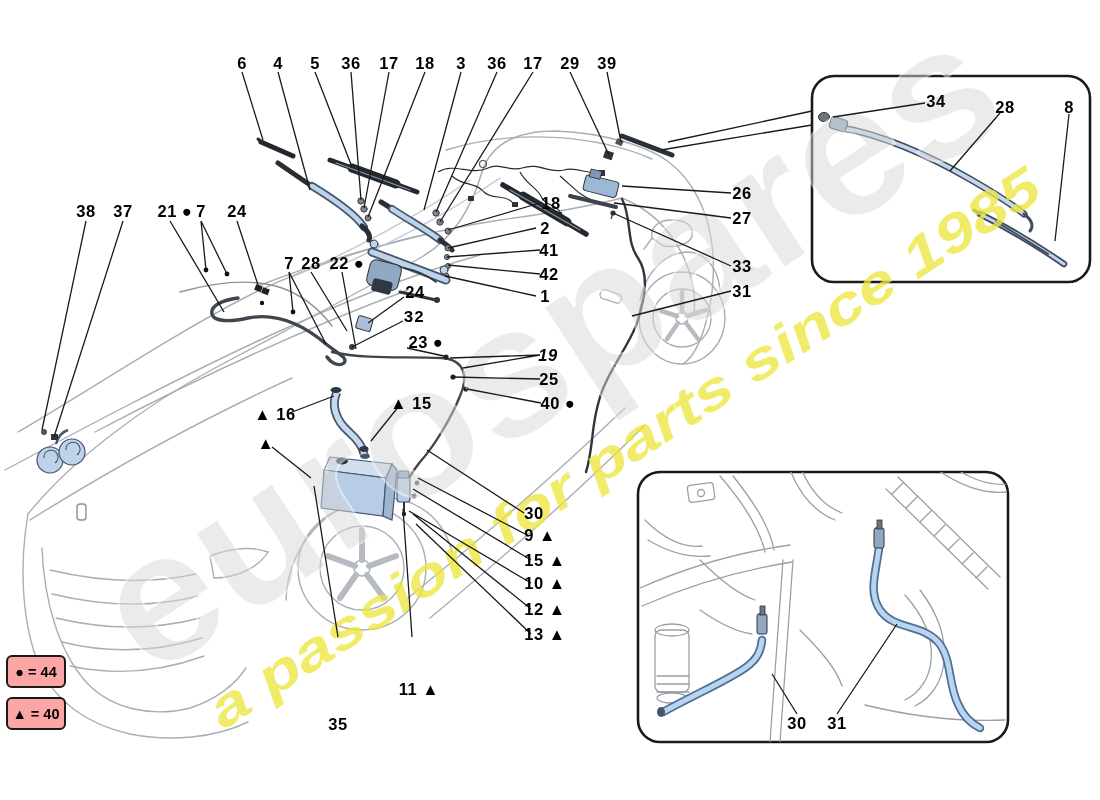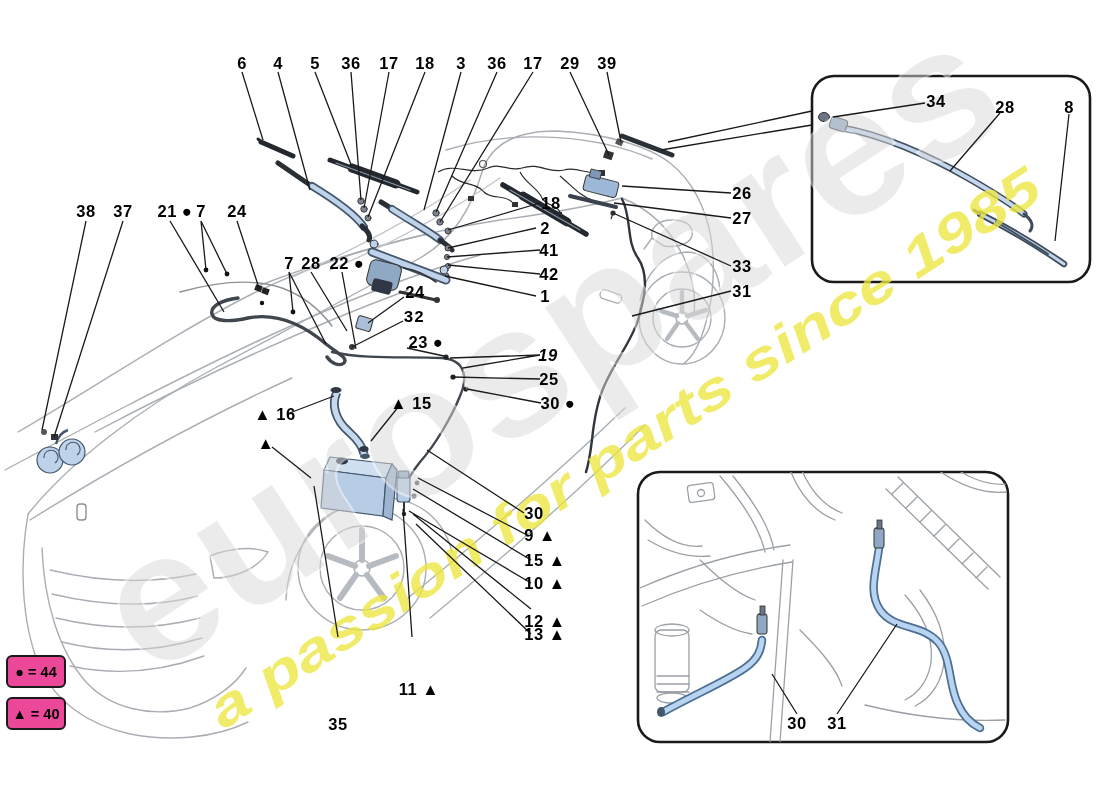--- a/index.html
+++ b/index.html
@@ -3,21 +3,21 @@
 <meta charset="utf-8">
 <style>
   html,body{margin:0;padding:0;background:#fff;}
   #canvas{position:relative;width:1100px;height:800px;background:#ffffff;overflow:hidden;
           font-family:"Liberation Sans",sans-serif;}
   #art{position:absolute;left:0;top:0;}
   .callout{position:absolute;transform:translate(-50%,-50%);
            font:700 16.5px "Liberation Sans",sans-serif;color:#000;white-space:nowrap;
            letter-spacing:0.5px;}
   .legend-box{position:absolute;width:56px;height:29px;border:2px solid #1a1a1a;border-radius:6px;
-              background:#ec4899;display:flex;align-items:center;justify-content:center;
+              background:#fca5a5;display:flex;align-items:center;justify-content:center;
               font:700 14.5px "Liberation Sans",sans-serif;color:#000;}
 </style>
 </head>
 <body>
 
 <div id="canvas">
 
 <svg id="art" width="1100" height="800" viewBox="0 0 1100 800">
 
   <g stroke="#a9aeb4" fill="none" stroke-width="1.4" stroke-linecap="round">
@@ -337,33 +337,33 @@
       <div class="callout" style="left: 415px; top: 292px;">24</div>
       <div class="callout" style="left: 414px; top: 317px; font-family: Liberation Mono, monospace;">32</div>
       <div class="callout" style="left: 426px; top: 342px;">23 ●</div>
       <div class="callout" style="left: 551px; top: 203px;">18</div>
       <div class="callout" style="left: 545px; top: 228px;">2</div>
       <div class="callout" style="left: 549px; top: 250px;">41</div>
       <div class="callout" style="left: 549px; top: 274px;">42</div>
       <div class="callout" style="left: 545px; top: 296px;">1</div>
       <div class="callout" style="left: 548px; top: 355px; font-style: italic;">19</div>
       <div class="callout" style="left: 549px; top: 379px;">25</div>
-      <div class="callout" style="left: 558px; top: 403px;">30 ●</div>
+      <div class="callout" style="left: 558px; top: 403px;">40 ●</div>
       <div class="callout" style="left: 742px; top: 193px;">26</div>
       <div class="callout" style="left: 742px; top: 218px;">27</div>
       <div class="callout" style="left: 742px; top: 266px;">33</div>
       <div class="callout" style="left: 742px; top: 291px;">31</div>
       <div class="callout" style="left: 275px; top: 414px;">▲ 16</div>
       <div class="callout" style="left: 411px; top: 403px;">▲ 15</div>
       <div class="callout" style="left: 266px; top: 443px;">▲</div>
       <div class="callout" style="left: 534px; top: 513px;">30</div>
       <div class="callout" style="left: 540px; top: 535px;">9 ▲</div>
       <div class="callout" style="left: 545px; top: 560px;">15 ▲</div>
       <div class="callout" style="left: 545px; top: 583px;">10 ▲</div>
-      <div class="callout" style="left: 545px; top: 609px; margin-top: 12px;">12 ▲</div>
+      <div class="callout" style="left: 545px; top: 609px;">12 ▲</div>
       <div class="callout" style="left: 545px; top: 634px;">13 ▲</div>
       <div class="callout" style="left: 338px; top: 676px; margin-top: 48px;">35</div>
       <div class="callout" style="left: 419px; top: 646px; margin-top: 43px;">11 ▲</div>
       <div class="callout" style="left: 936px; top: 101px;">34</div>
       <div class="callout" style="left: 1005px; top: 107px;">28</div>
       <div class="callout" style="left: 1069px; top: 107px;">8</div>
       <div class="callout" style="left: 797px; top: 723px;">30</div>
       <div class="callout" style="left: 837px; top: 723px;">31</div>
     </div>
 

